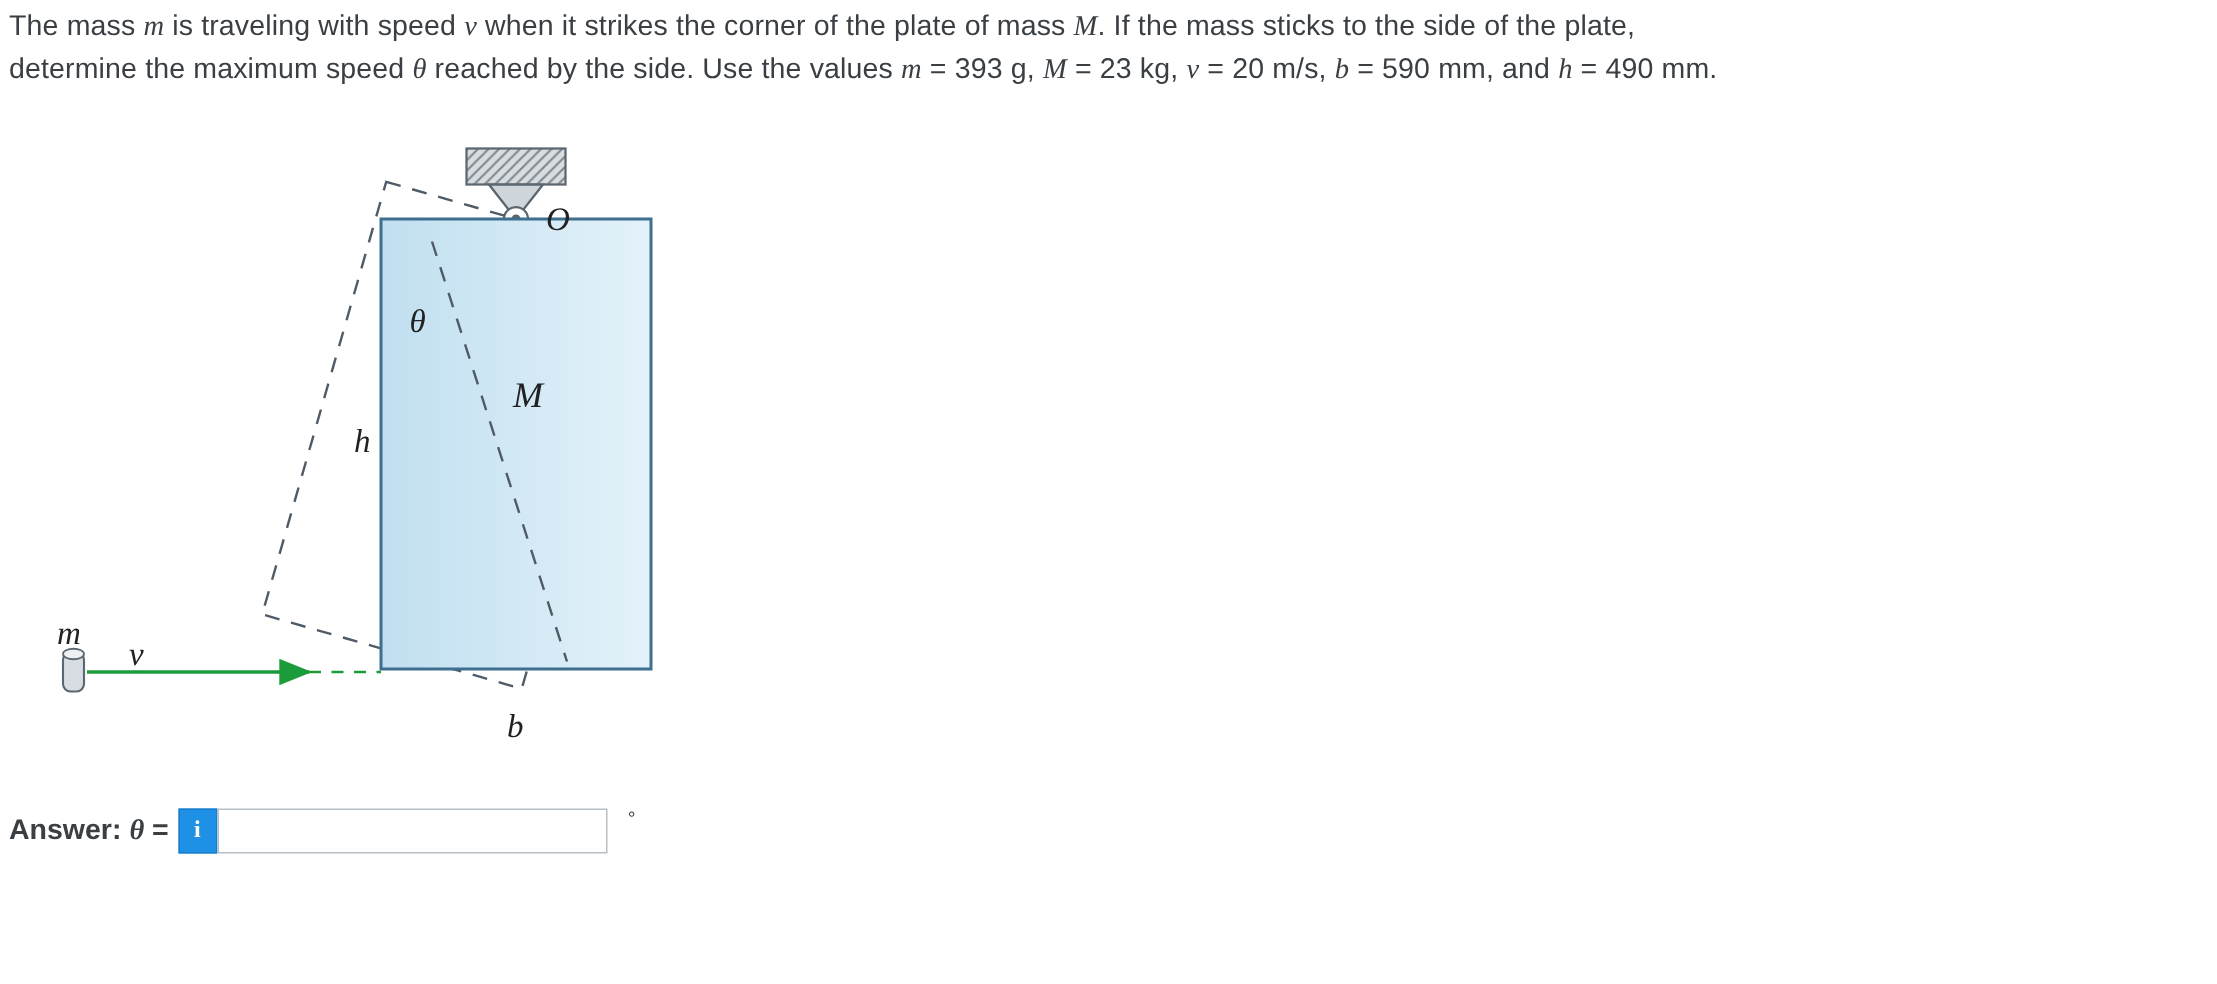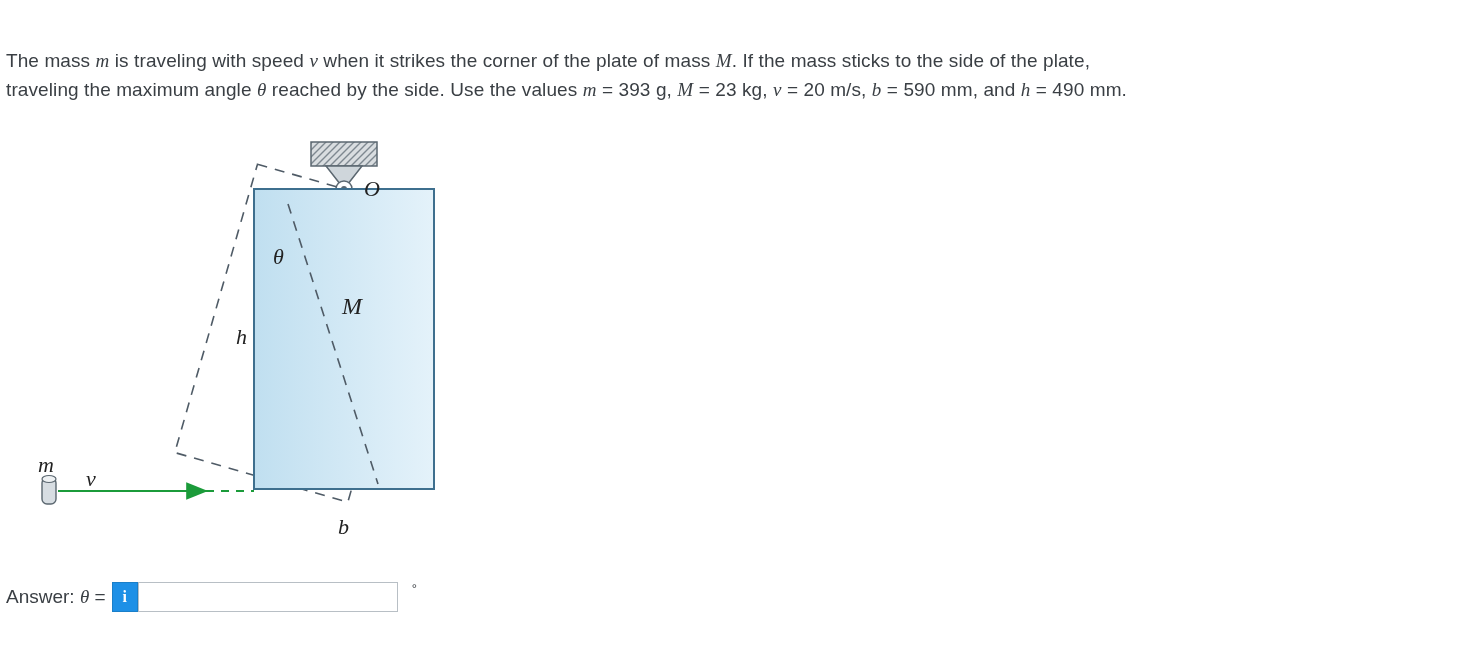--- a/index.html
+++ b/index.html
@@ -6,41 +6,41 @@
   body {
     margin: 0;
     padding: 4px 6px;
     font-family: "Segoe UI", "Helvetica Neue", Arial, sans-serif;
     font-size: 19px;
     color: #3a3f44;
     background: #fff;
     width: 1478px;
     line-height: 1.5;
   }
-  .problem { letter-spacing: 0.1px; margin-top: 43px; }
+  .problem { letter-spacing: 0.1px; }
   .problem em { font-style: italic; font-family: Georgia, "Times New Roman", serif; }
 
   .figure-wrap {
     position: relative;
     width: 560px;
     height: 420px;
     margin-top: 30px;
     margin-left: 20px;
   }
   svg { display: block; }
 
   .answer-row {
     display: flex;
     align-items: center;
     gap: 0;
     margin-top: 28px;
     font-size: 19px;
     color: #3a3f44;
   }
-  .answer-row .lbl { margin-right: 6px; }
+  .answer-row .lbl { margin-right: 6px; font-weight: bold; }
   .answer-row .lbl em { font-style: italic; font-family: Georgia, "Times New Roman", serif; }
 
   .info-badge {
     width: 26px;
     height: 30px;
     background: #1e90e6;
     color: #fff;
     display: inline-flex;
     align-items: center;
     justify-content: center;
@@ -57,21 +57,21 @@
     font-size: 16px;
     outline: none;
   }
   .deg { margin-left: 14px; font-size: 13px; position: relative; top:-8px; }
 </style>
 </head>
 <body>
 
 <div class="problem">
   <span>The mass </span><em>m</em><span> is traveling with speed </span><em>v</em><span> when it strikes the corner of the plate of mass </span><em>M</em><span>. If the mass sticks to the side of the plate,</span><br>
-  <span>traveling the maximum angle </span><em>θ</em><span> reached by the side. Use the values </span><em>m</em><span> = 393 g, </span><em>M</em><span> = 23 kg, </span><em>v</em><span> = 20 m/s, </span><em>b</em><span> = 590 mm, and </span><em>h</em><span> = 490 mm.</span>
+  <span>determine the maximum speed </span><em>θ</em><span> reached by the side. Use the values </span><em>m</em><span> = 393 g, </span><em>M</em><span> = 23 kg, </span><em>v</em><span> = 20 m/s, </span><em>b</em><span> = 590 mm, and </span><em>h</em><span> = 490 mm.</span>
 </div>
 
 <div class="figure-wrap">
   <svg width="560" height="420" viewBox="0 0 560 420">
     <defs>
       <linearGradient id="plateGrad" x1="0" y1="0" x2="1" y2="0">
         <stop offset="0%" stop-color="#c0dff0"></stop>
         <stop offset="100%" stop-color="#e4f2fa"></stop>
       </linearGradient>
       <pattern id="hatch" patternUnits="userSpaceOnUse" width="7" height="7">

